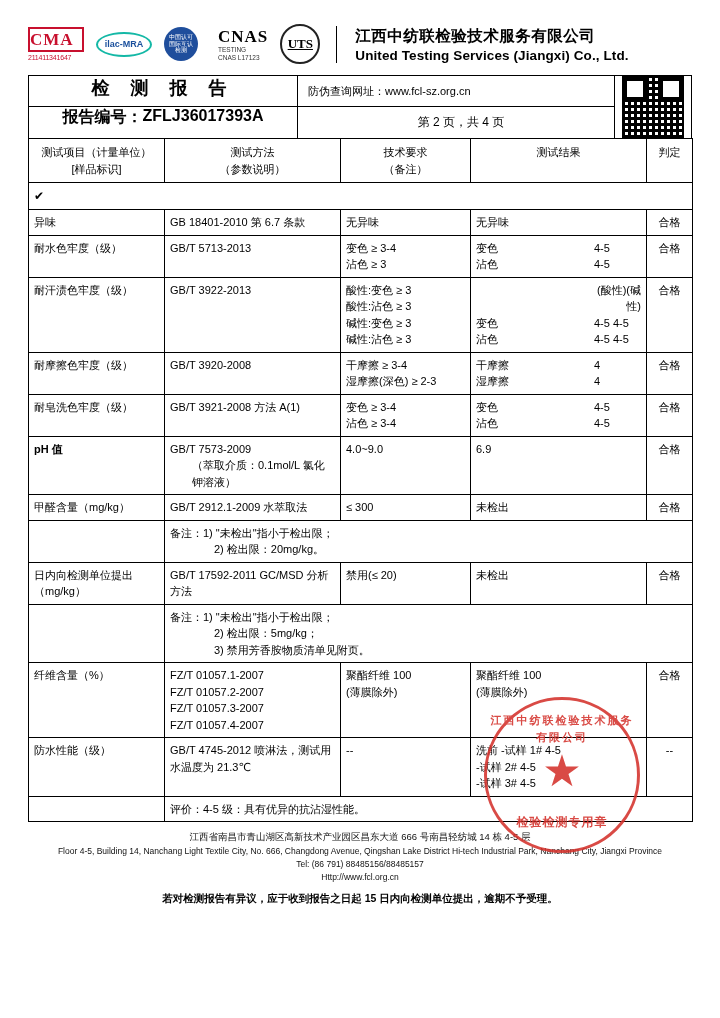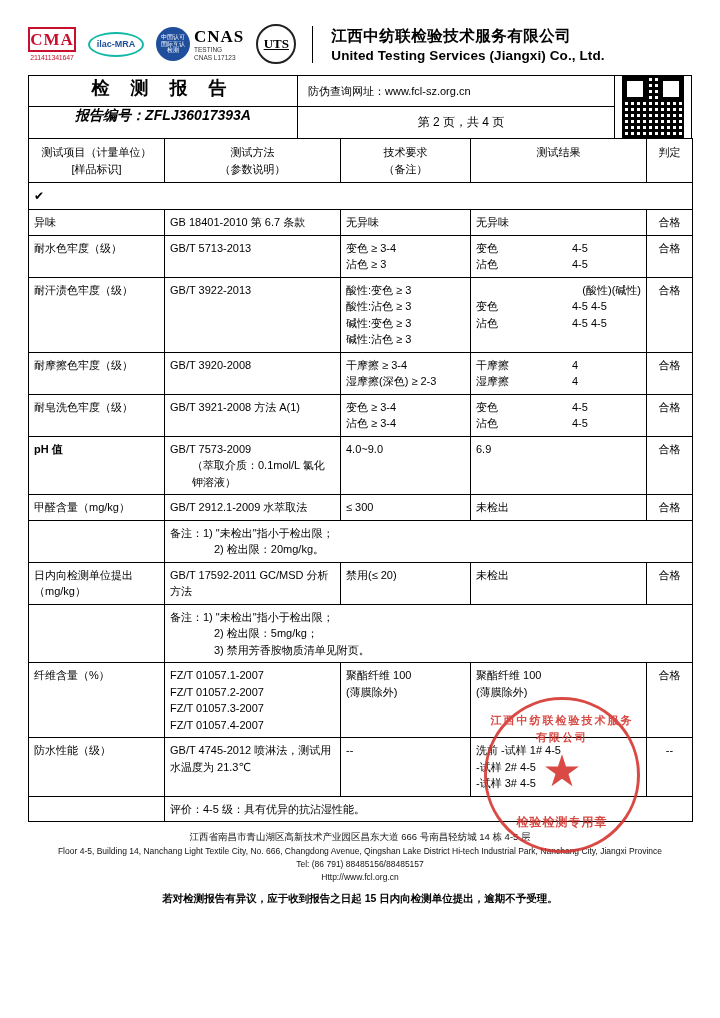--- a/index.html
+++ b/index.html
@@ -24,21 +24,21 @@
     align-items:flex-start;
     gap:10px;
     padding:6px 0 10px 0;
   }
   .logos{
     display:flex;
     align-items:center;
     gap:12px;
     flex:0 0 auto;
   }
-  .logo-cma{width:48px;text-align:center;line-height:1;}
+  .logo-cma{width:56px;line-height:1;}
   .logo-cma .cma-box{
     border:2px solid #c8102e;
     color:#c8102e;
     font-weight:bold;
     font-size:17px;
     letter-spacing:1px;
     padding:2px 0 2px 0;
     font-family:"Liberation Serif",serif;
   }
   .logo-cma .cma-no{
@@ -53,21 +53,21 @@
   }
   .ilac-oval{
     border:2px solid #14b8a6;
     border-radius:50%;
     color:#1a4f9c;
     font-size:9px;
     font-weight:bold;
     padding:6px 2px;
     line-height:1;
   }
-  .logo-cnas{display:flex;align-items:center;gap:4px;}
+  .logo-cnas{display:flex;align-items:center;gap:20px;}
   .cnas-badge{
     width:34px;height:34px;border-radius:50%;
     background:#1f4e9c;color:#fff;font-size:6px;
     display:flex;align-items:center;justify-content:center;
     text-align:center;line-height:1.1;
     padding:2px;box-sizing:border-box;
   }
   .cnas-text{line-height:1.15;}
   .cnas-text .big{font-size:17px;font-weight:bold;letter-spacing:1px;font-family:"Liberation Serif",serif;}
   .cnas-text .small{font-size:6.5px;color:#333;}
@@ -94,21 +94,21 @@
     display:flex;
     border:1px solid #000;
     border-bottom:none;
   }
   .tb-left{flex:0 0 268px;border-right:1px solid #000;}
   .tb-left .row{
     height:30px;display:flex;align-items:flex-start;justify-content:center;
   }
   .tb-left .row.top{border-bottom:1px solid #000;}
   .tb-title{font-size:18px;font-weight:bold;letter-spacing:8px;}
-  .tb-repno{font-size:14px;font-weight:bold;font-style:italic;}
+  .tb-repno{font-size:16px;font-weight:bold;}
   .tb-mid{flex:1 1 auto;border-right:1px solid #000;}
   .tb-mid .row{height:30px;display:flex;align-items:center;padding-left:10px;font-size:11px;}
   .tb-mid .row.top{border-bottom:1px solid #000;}
   .tb-mid .row.anti{justify-content:flex-start;}
   .tb-mid .page-line{width:100%;text-align:center;font-size:12px;}
   .tb-qr{flex:0 0 76px;display:flex;align-items:center;justify-content:center;}
   .qr{
     width:62px;height:62px;
     background:
       repeating-linear-gradient(90deg,#000 0 3px,#fff 3px 6px),
@@ -142,21 +142,21 @@
     padding:5px 4px;
   }
   col.c1{width:136px;}
   col.c2{width:176px;}
   col.c3{width:130px;}
   col.c4{width:176px;}
   col.c5{width:46px;}
   .bold{font-weight:bold;}
   .check{font-weight:bold;font-size:12px;}
   .mat-row td{padding:3px 5px;}
-  .res-flex{display:flex;}
+  .res-flex{display:flex;gap:22px;}
   .res-flex .rl{flex:0 0 96px;}
   .res-flex .rv{flex:1 1 auto;}
   .indent{padding-left:22px;}
   .verdict{text-align:center;}
 
   
   .footer{
     margin-top:8px;
     text-align:center;
     line-height:1.55;

